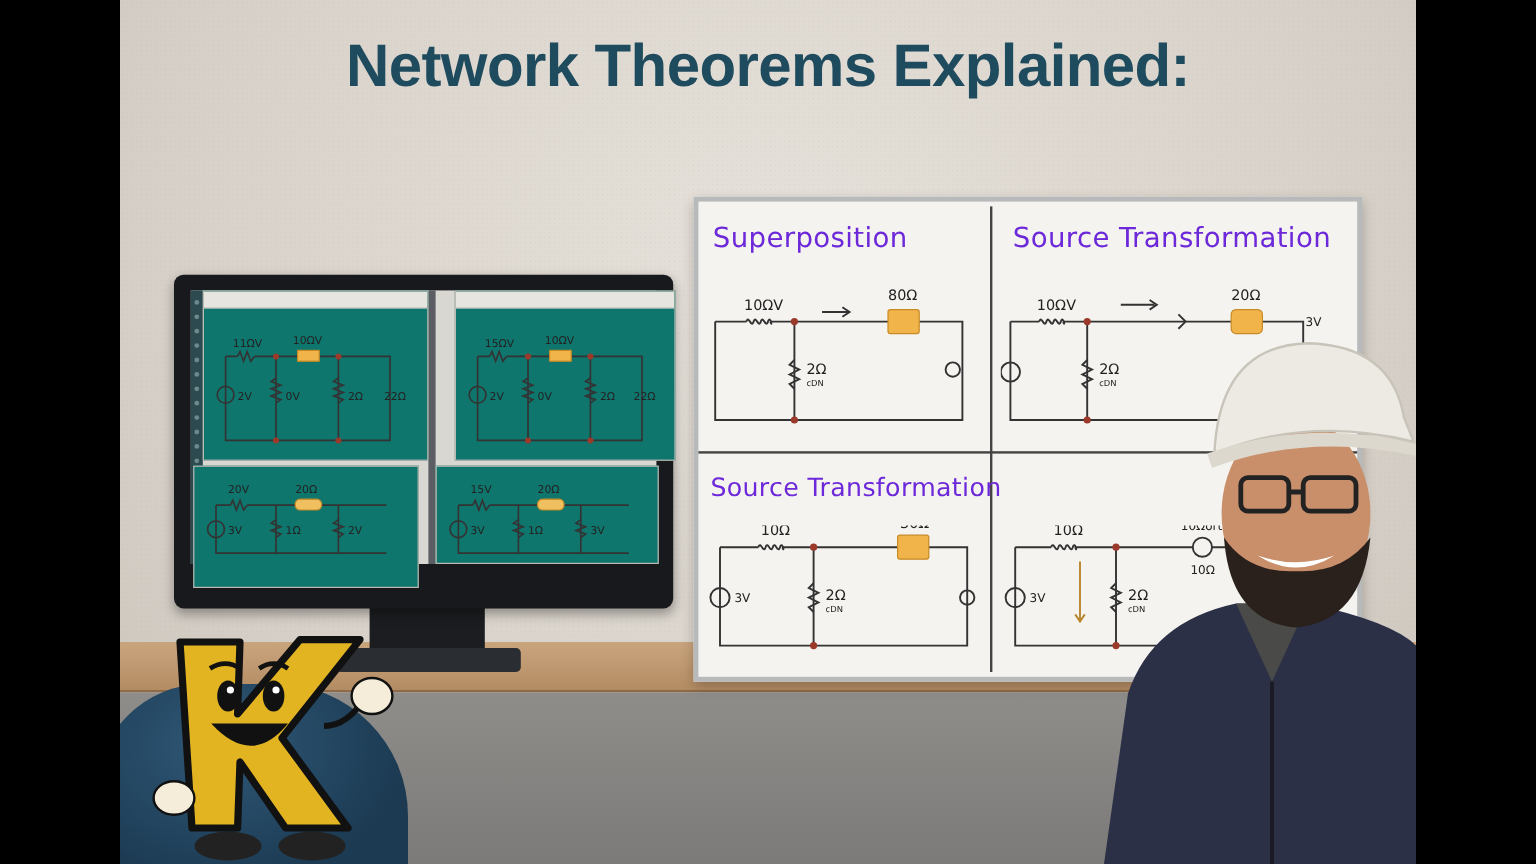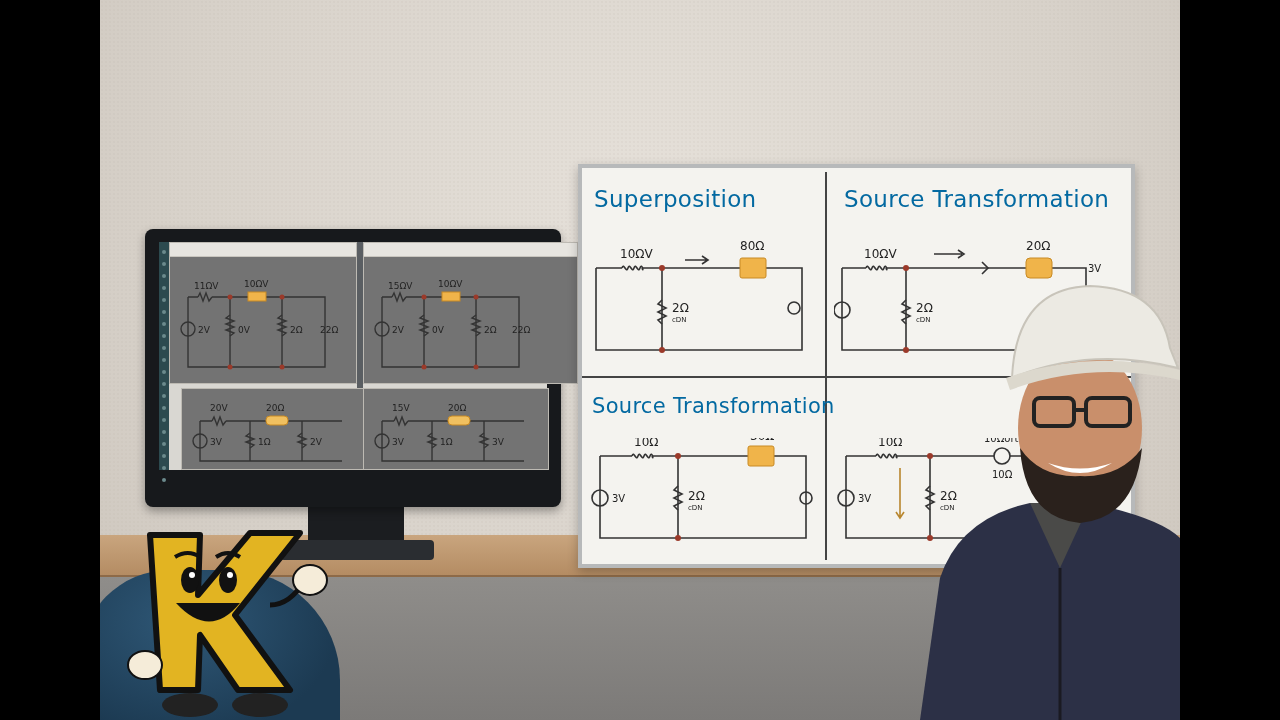--- a/index.html
+++ b/index.html
@@ -20,46 +20,47 @@
     background:radial-gradient(ellipse at 40% 30%,#2f5877,#1c3a52 70%)}
   .title{position:absolute;left:0;width:1080px;text-align:center;color:#1f4b5e}
   .title.main{top:26px;font-size:50px;font-weight:bold;letter-spacing:-0.5px}
   .title.sub{top:94px;font-size:31px;left:20px}
   
   .monitor{position:absolute;left:45px;top:229px;width:416px;height:278px;background:#17191c;border-radius:8px;
     box-shadow:0 4px 10px rgba(0,0,0,.35)}
   .screen{position:absolute;left:14px;top:13px;width:388px;height:228px;background:#d9d7d2}
   .sidebar{position:absolute;left:0;top:0;width:10px;height:228px;background:#2c4a4f}
   .sidebar span{display:block;width:4px;height:4px;margin:8px auto 0;background:#6b8a8c;border-radius:50%}
-  .pane{position:absolute;background:#737373;border:1px solid #bdbab3;overflow:hidden}
+  .pane{position:absolute;background:#0f766e;border:1px solid #bdbab3;overflow:hidden}
   .pane .tb{height:14px;background:#e7e5e0;border-bottom:1px solid #c9c6bf}
   .divider{position:absolute;left:198px;top:0;width:6px;height:228px;background:#5a5e62}
   .stand-neck{position:absolute;left:208px;top:506px;width:96px;height:38px;background:#1b1d20}
   .stand-base{position:absolute;left:180px;top:540px;width:154px;height:20px;background:#2a2d31;border-radius:4px}
   
   .board{position:absolute;left:478px;top:164px;width:557px;height:404px;background:#f4f3ef;
     border:4px solid #b7b9ba;box-shadow:0 4px 10px rgba(0,0,0,.25)}
   .board .vline{position:absolute;left:243px;top:4px;width:2px;height:388px;background:#444}
   .board .hline{position:absolute;left:0;top:208px;width:549px;height:2px;background:#444}
-  .btitle{position:absolute;font-family:"DejaVu Sans",sans-serif;font-size:23px;color:#0369a1;letter-spacing:.3px}
+  .btitle{position:absolute;font-family:"DejaVu Sans",sans-serif;font-size:23px;color:#6d28d9;letter-spacing:.3px}
   svg text{font-family:"DejaVu Sans",sans-serif}
   
   .mascot{position:absolute;left:20px;top:525px;width:230px;height:195px}
   
   .person{position:absolute;left:820px;top:278px;width:260px;height:442px}
 </style>
 </head>
 <body>
 
 <div class="bar left"></div>
 <div class="bar right"></div>
 
 <div class="scene">
   <div class="wall-noise"></div>
 
+  <div class="title main">Network Theorems Explained:</div>
 
   <div class="desk"></div>
   <div class="floor"></div>
   <div class="chair"></div>
 
   <div class="stand-neck"></div>
   <div class="stand-base"></div>
   <div class="monitor">
     <div class="screen">
       <div class="sidebar">
@@ -108,21 +109,21 @@
             <text x="24" y="32">11ΩV</text>
             <text x="74" y="30">10ΩV</text>
             <text x="28" y="76">2V</text>
             <text x="68" y="76">0V</text>
             <text x="120" y="76">2Ω</text>
             <text x="150" y="76">22Ω</text>
           </g>
         </svg>
       </div>
 
-      <div class="pane" style="left:204px;top:0;width:215px;height:142px">
+      <div class="pane" style="left:220px;top:0;width:184px;height:142px">
         <div class="tb"></div>
         <svg width="184" height="128" viewBox="0 0 184 128">
           <g stroke="#333" stroke-width="1.4" fill="none">
             <path d="M18 40 H28 M42 40 H60 H78 M96 40 H155 V110 H18 V40"></path>
             <path d="M28 40 l2-4 3 8 3-8 3 8 3-4"></path>
             <path d="M60 40 V110 M112 40 V110"></path>
             <path d="M60 58 l-4 3 8 3-8 3 8 3-8 3 8 3-4 3"></path>
             <path d="M112 58 l-4 3 8 3-8 3 8 3-8 3 8 3-4 3"></path>
             <circle cx="18" cy="72" r="7"></circle>
           </g>
@@ -137,21 +138,21 @@
             <text x="24" y="32">15ΩV</text>
             <text x="74" y="30">10ΩV</text>
             <text x="28" y="76">2V</text>
             <text x="68" y="76">0V</text>
             <text x="120" y="76">2Ω</text>
             <text x="148" y="76">22Ω</text>
           </g>
         </svg>
       </div>
 
-      <div class="pane" style="left:22px;top:146px;width:188px;height:82px">
+      <div class="pane" style="left:2px;top:146px;width:188px;height:102px">
         <svg width="188" height="82" viewBox="0 0 188 82">
           <g stroke="#333" stroke-width="1.4" fill="none">
             <path d="M18 32 H30 M44 32 H68 H84 M106 32 H160 M18 32 V72 H160"></path>
             <path d="M30 32 l2-4 3 8 3-8 3 8 3-4"></path>
             <path d="M68 32 V72 M120 32 V72"></path>
             <path d="M68 44 l-4 3 8 3-8 3 8 3-4 3"></path>
             <path d="M120 44 l-4 3 8 3-8 3 8 3-4 3"></path>
             <circle cx="18" cy="52" r="7"></circle>
           </g>
           <rect x="84" y="27" width="22" height="9" rx="4" fill="#f0c060" stroke="#c88a24"></rect>

